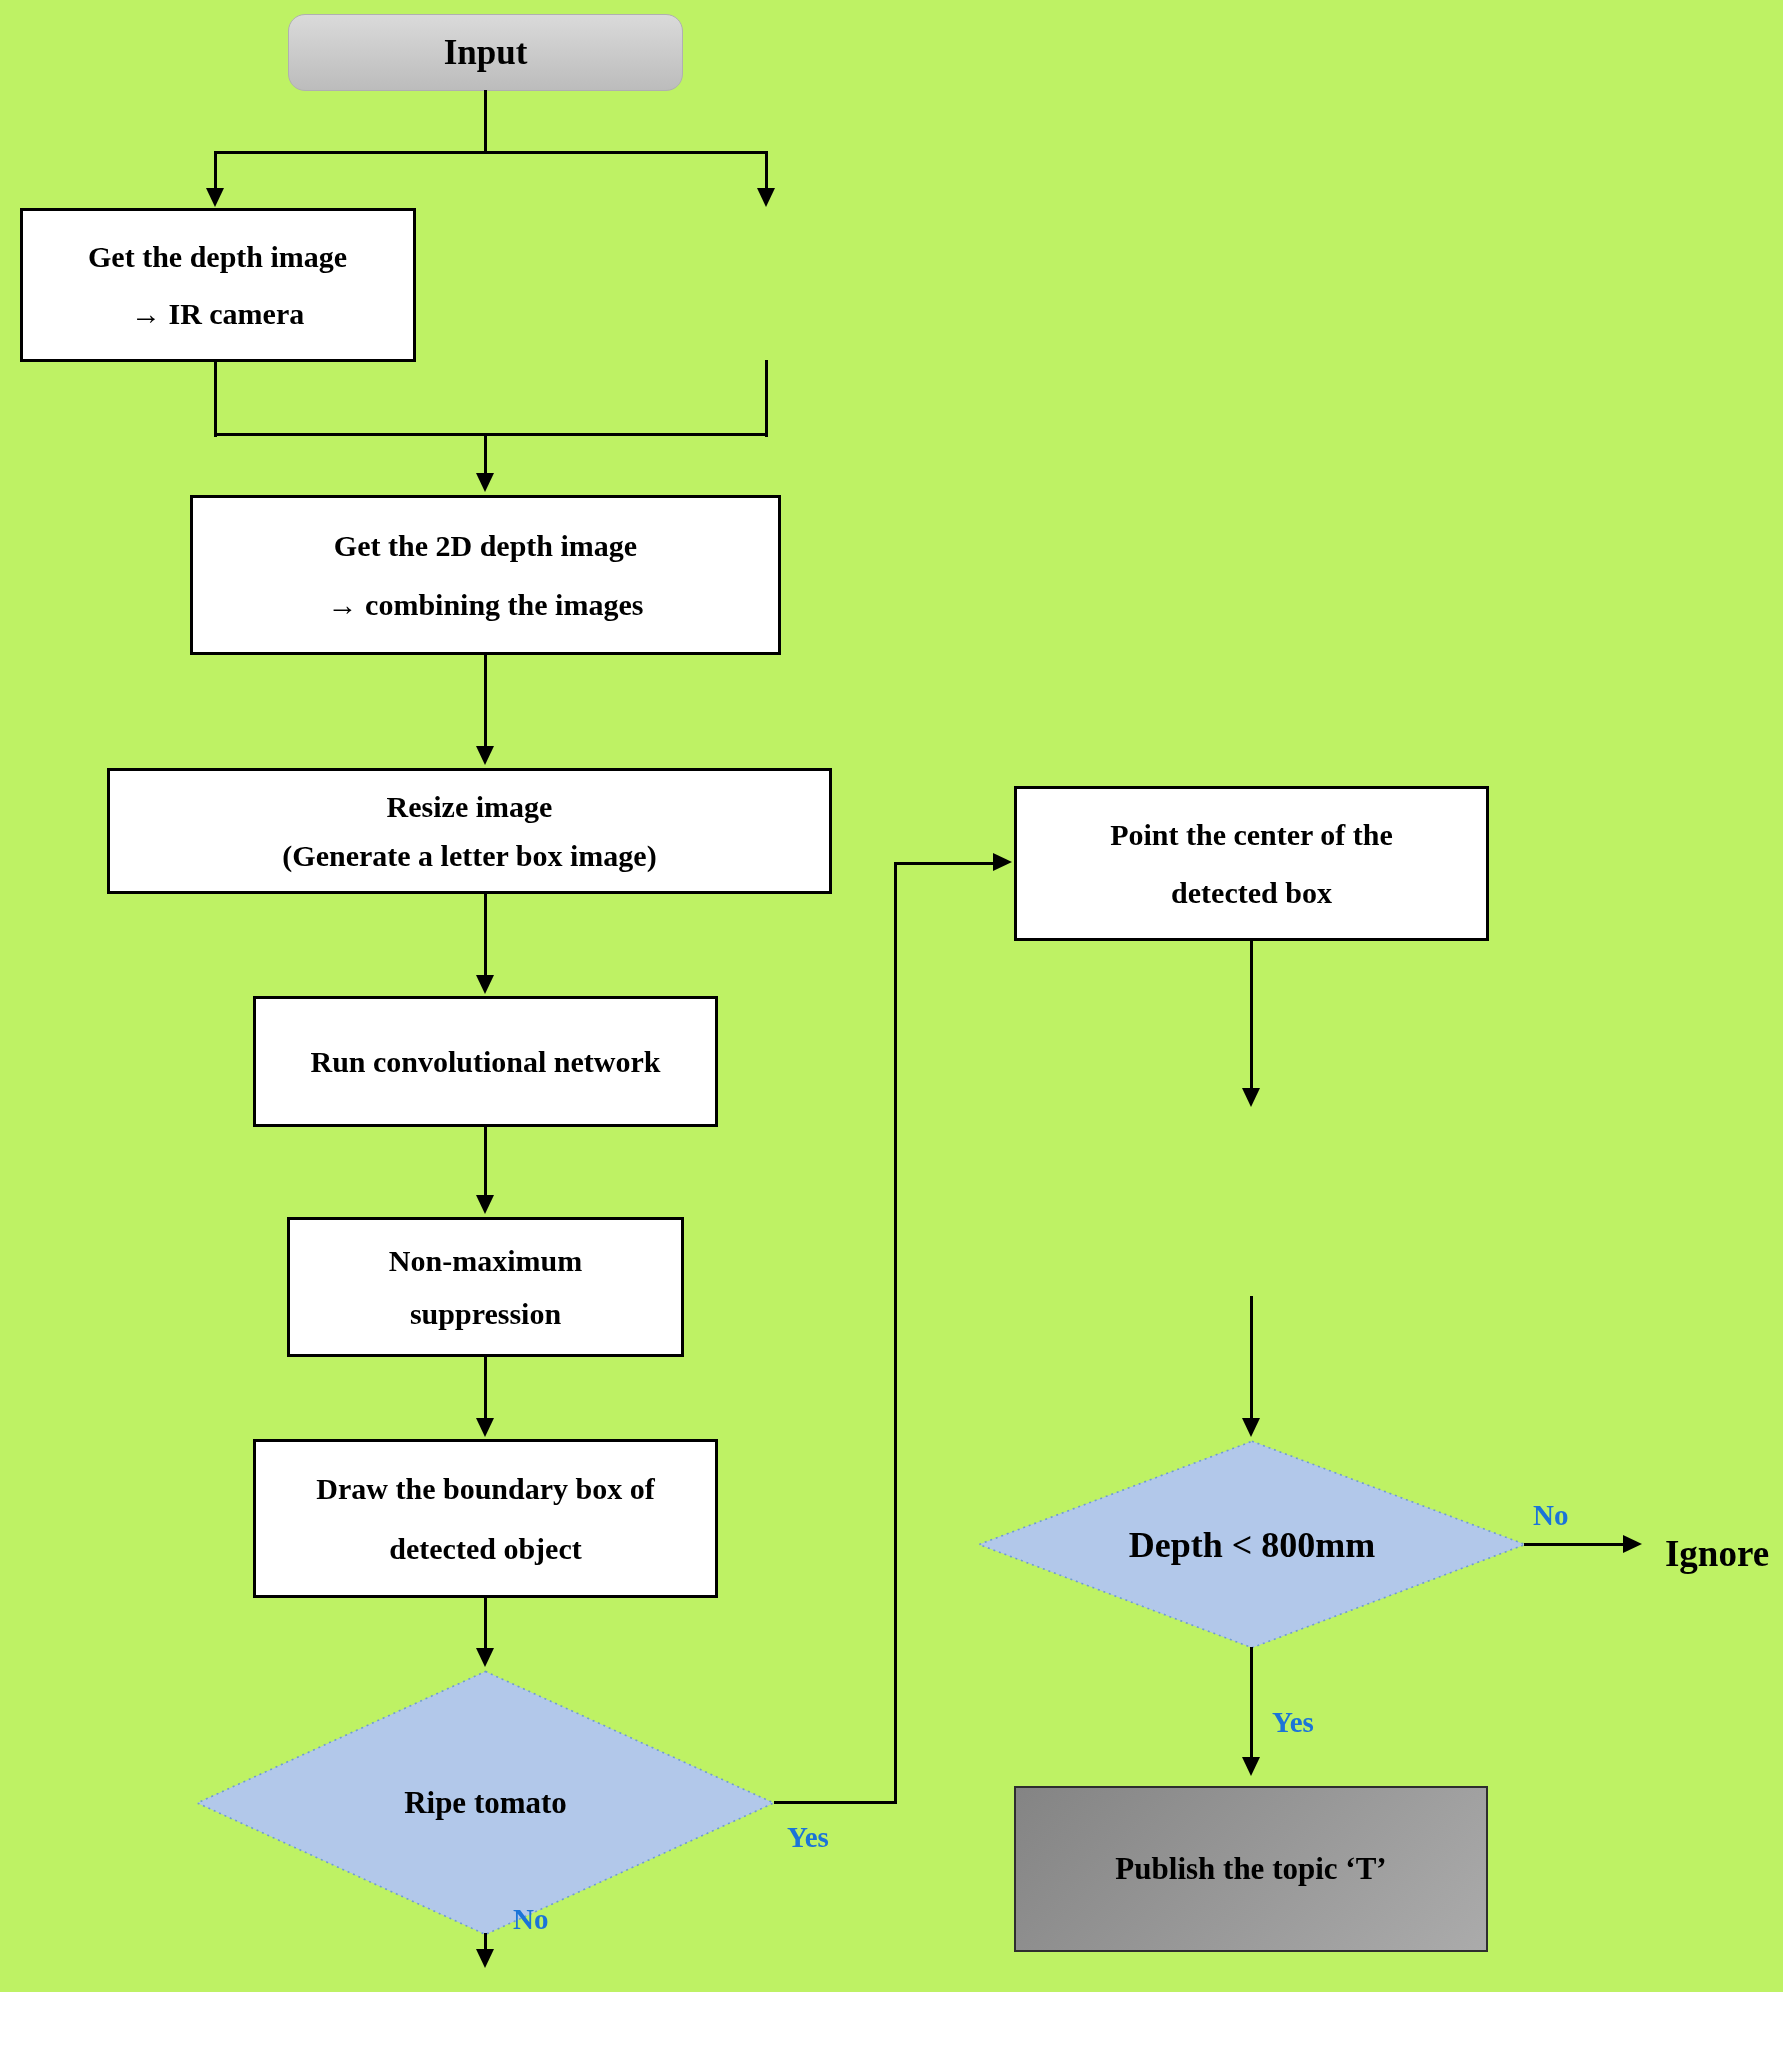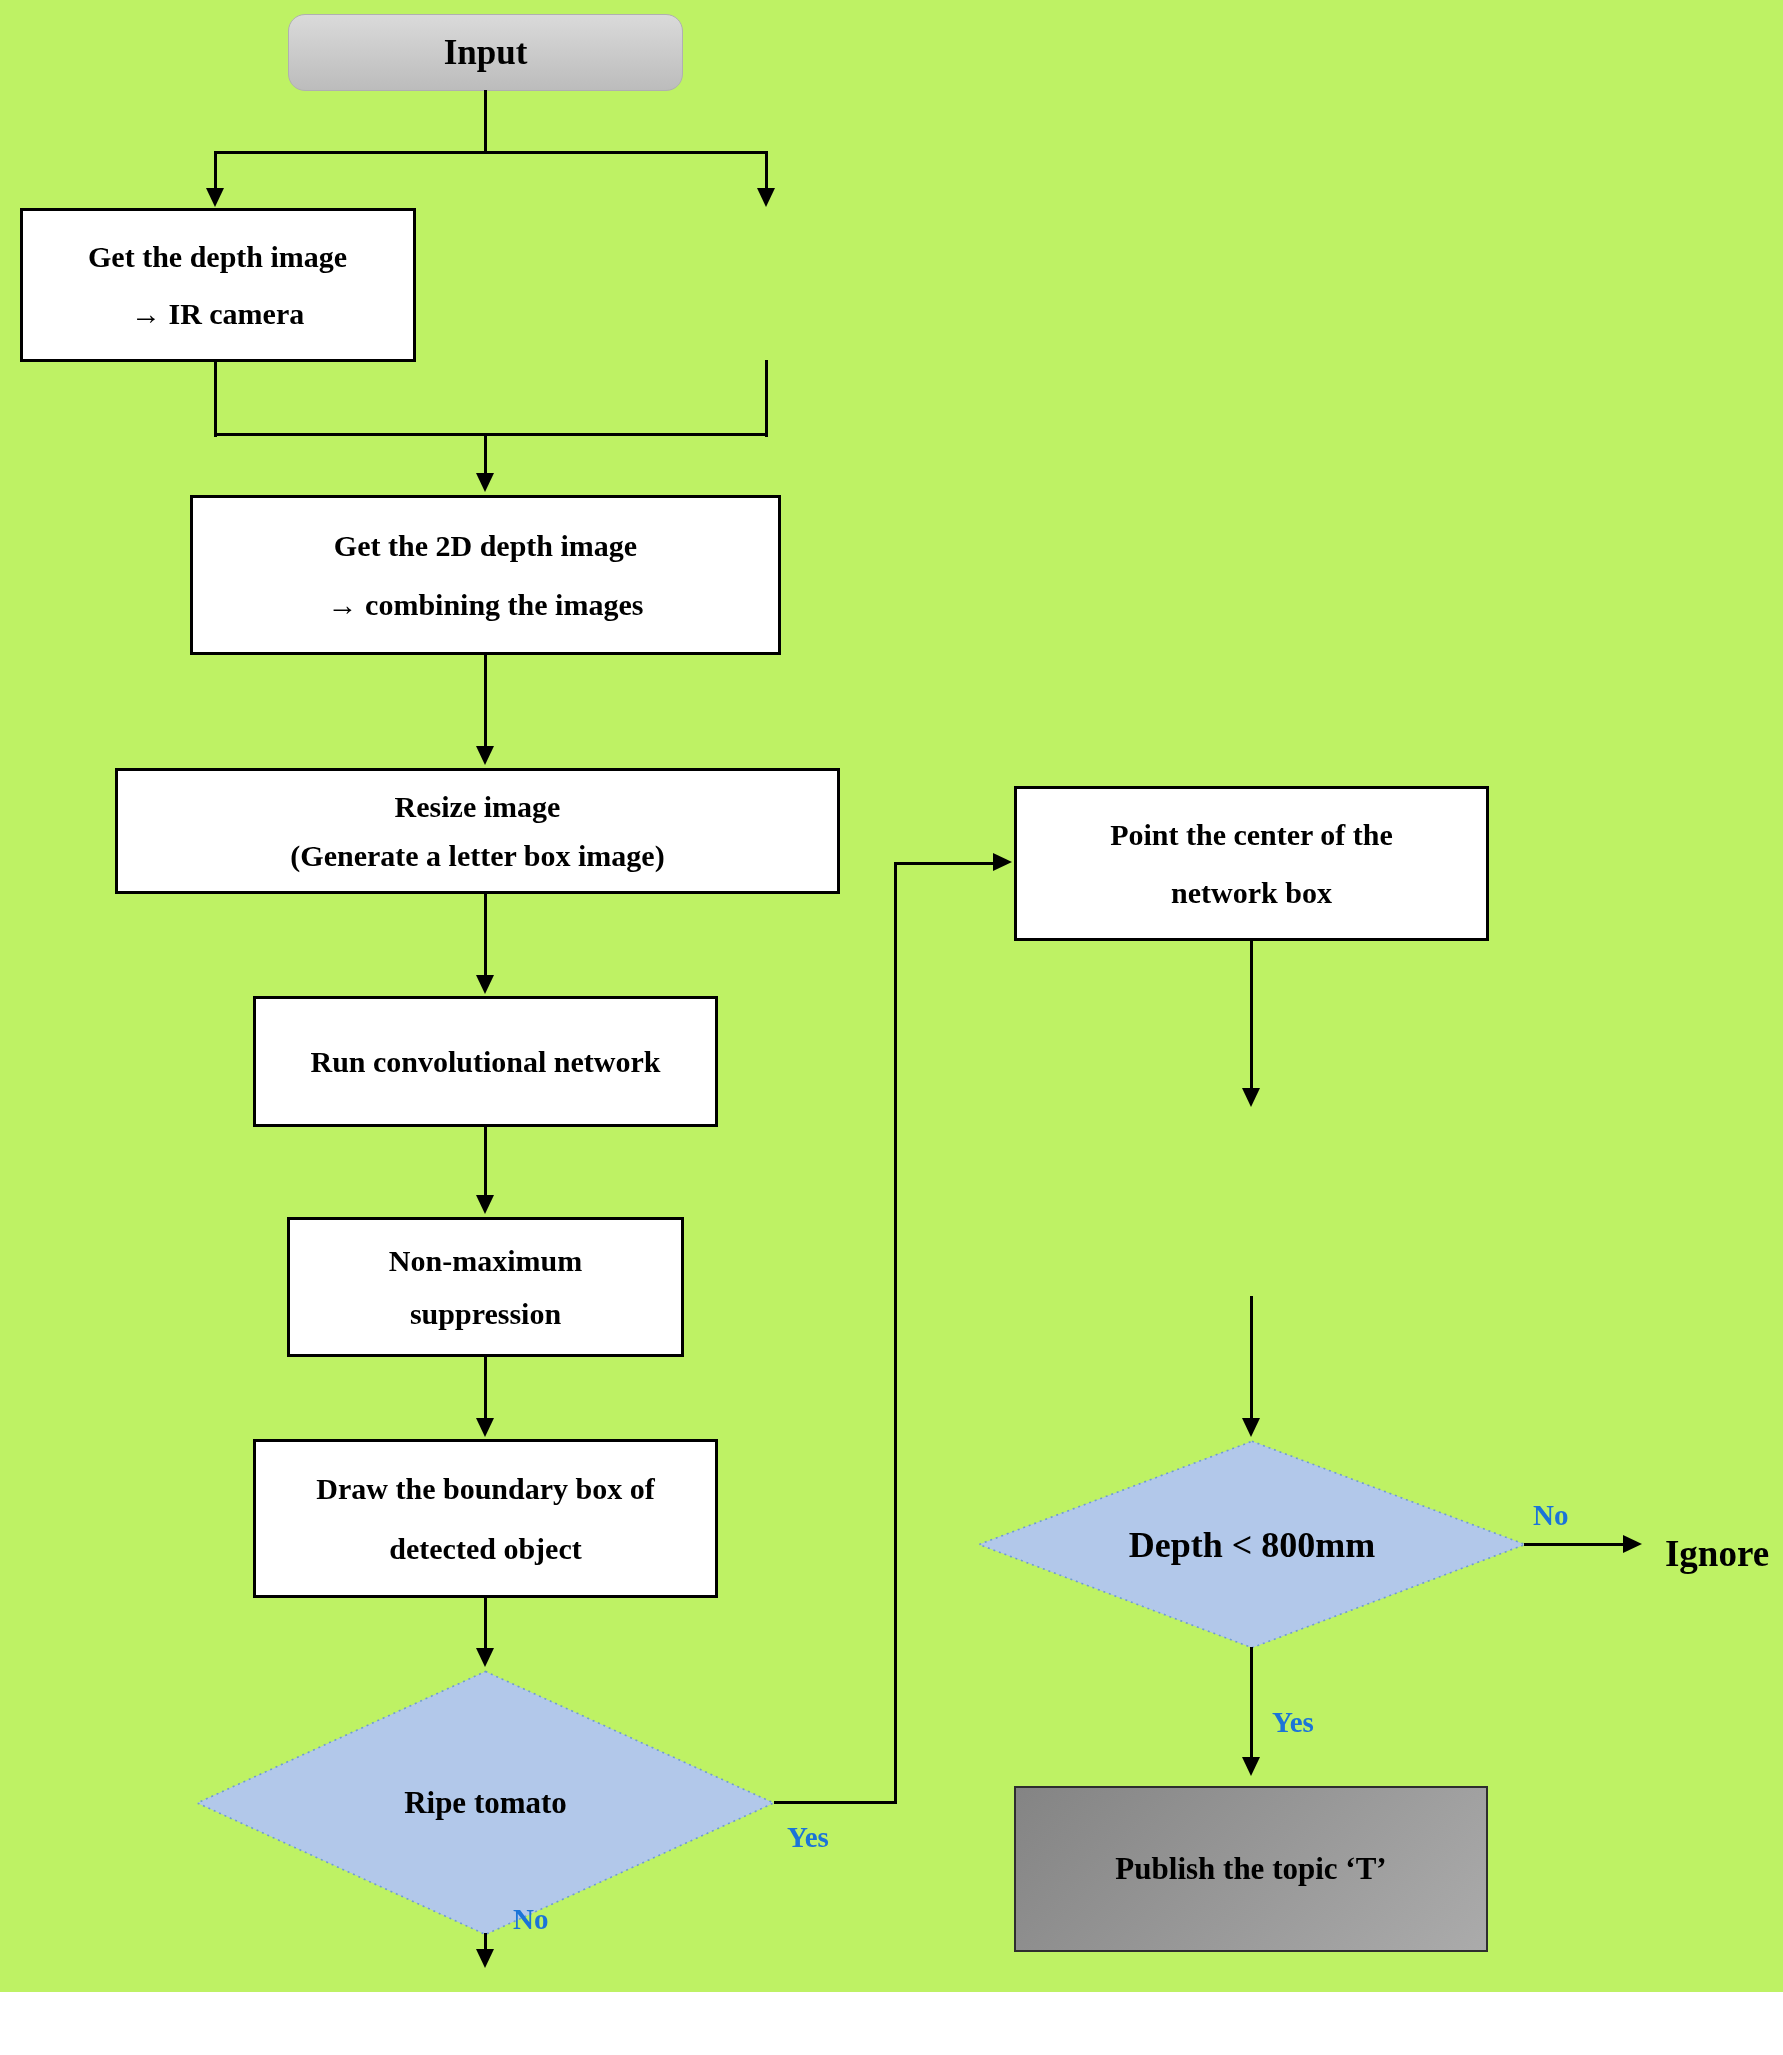--- a/index.html
+++ b/index.html
@@ -52,21 +52,21 @@
     <span>Get the depth image</span>
     <span>→ IR camera</span>
   </div>
 
 
   <div class="proc" style="left:190px;top:495px;width:591px;height:160px;text-align:right;">
     <span>Get the 2D depth image</span>
     <span>→ combining the images</span>
   </div>
 
-  <div class="proc" style="left:115px;top:768px;width:725px;height:126px;align-items:center;">
+  <div class="proc" style="left:107px;top:768px;width:725px;height:126px;align-items:center;">
     <span>Resize image</span>
     <span>(Generate a letter box image)</span>
   </div>
 
   <div class="proc single" style="left:253px;top:996px;width:465px;height:131px;">
     <span>Run convolutional network</span>
   </div>
 
   <div class="proc" style="left:287px;top:1217px;width:397px;height:140px;">
     <span>Non-maximum</span>
@@ -78,21 +78,21 @@
     <span>detected object</span>
   </div>
 
   <svg class="dsvg" style="left:196px;top:1670px;" width="579" height="266" viewBox="0 0 885 406">
     <polygon points="442.5,2 883,203 442.5,404 2,203" fill="#b2c8ea" stroke="#6f9bd4" stroke-width="2.5" stroke-dasharray="3 6"></polygon>
   </svg>
   <div class="dlabel" style="left:196px;top:1670px;width:579px;height:266px;">Ripe tomato</div>
 
   <div class="proc" style="left:1014px;top:786px;width:475px;height:155px;">
     <span>Point the center of the</span>
-    <span>network box</span>
+    <span>detected box</span>
   </div>
 
 
   <svg class="dsvg" style="left:977px;top:1440px;" width="550" height="209" viewBox="0 0 840 320">
     <polygon points="420,2 838,160 420,318 2,160" fill="#b2c8ea" stroke="#6f9bd4" stroke-width="2.5" stroke-dasharray="3 6"></polygon>
   </svg>
   <div class="dlabel" style="left:977px;top:1440px;width:550px;height:209px;font-size:36px;">Depth &lt; 800mm</div>
 
   <div class="pub" style="left:1014px;top:1786px;width:474px;height:166px;">
     <span>Publish the topic ‘T’</span>

